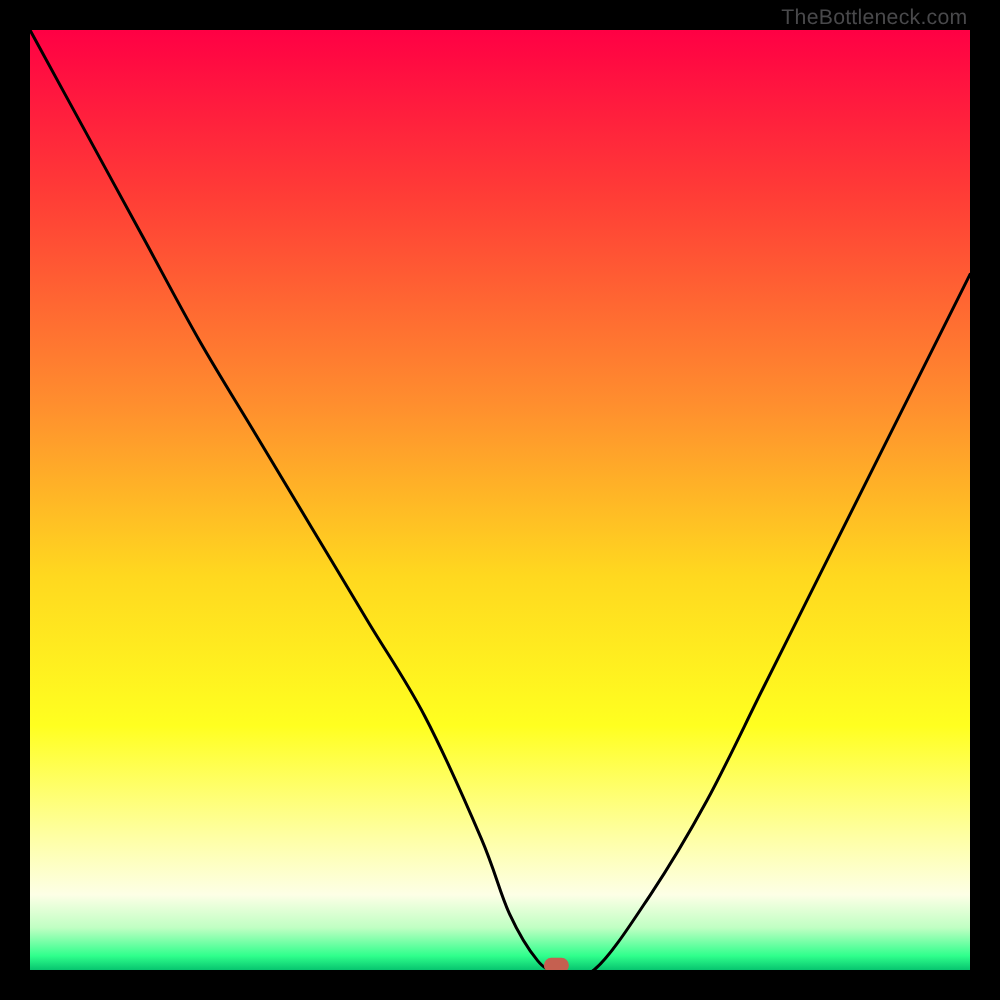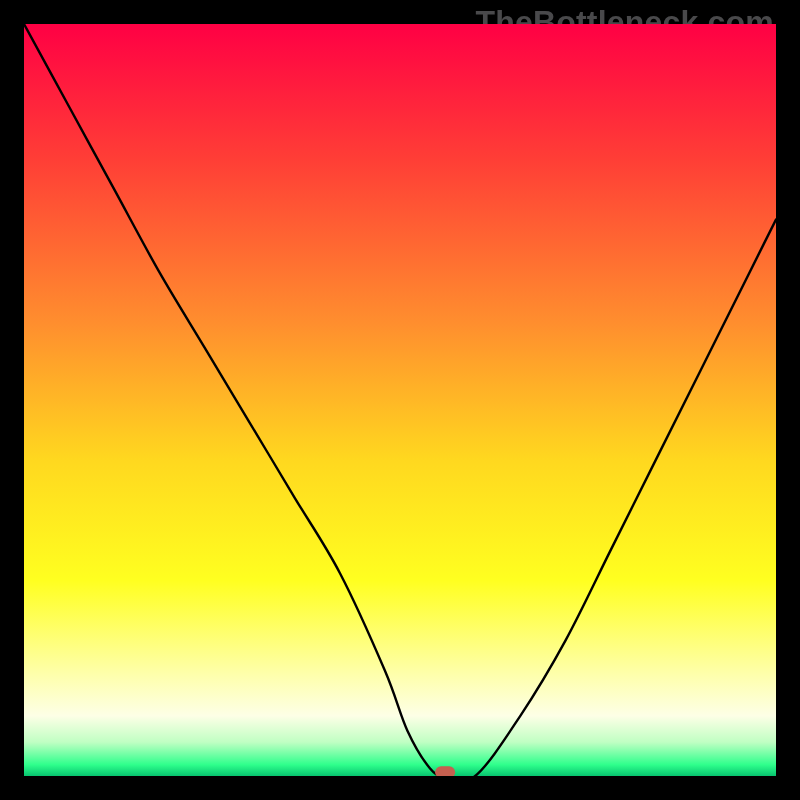--- a/index.html
+++ b/index.html
@@ -21,23 +21,23 @@
     left: 24px;
     top: 24px;
     width: 752px;
     height: 752px;
   }
   .watermark {
     position: absolute;
     top: 4px;
     right: 26px;
     color: #49494b;
-    font-size: 32px;
+    font-size: 17px;
     letter-spacing: 0.2px;
-    font-weight: 700;
+    font-weight: 400;
   }
   svg { display: block; }
 </style>
 </head>
 <body>
 
 <div class="frame">
   <div class="watermark">TheBottleneck.com</div>
   <div class="plot">
     <svg id="chart-svg" width="752" height="752" viewBox="0 0 752 752">

